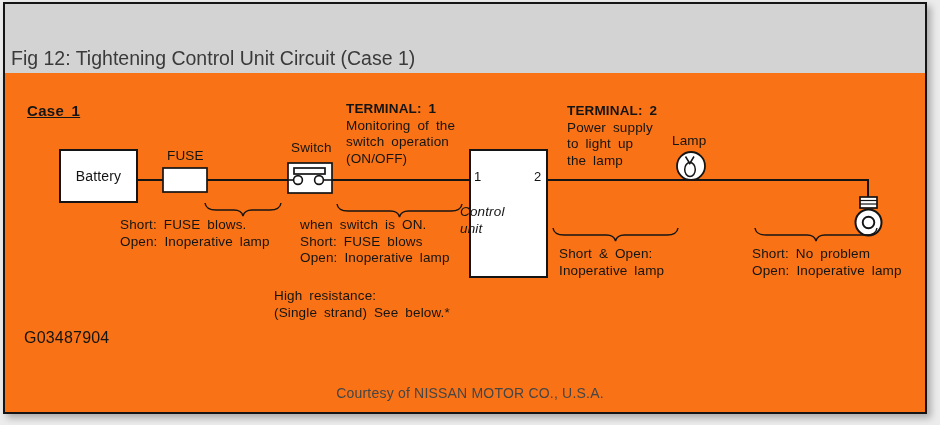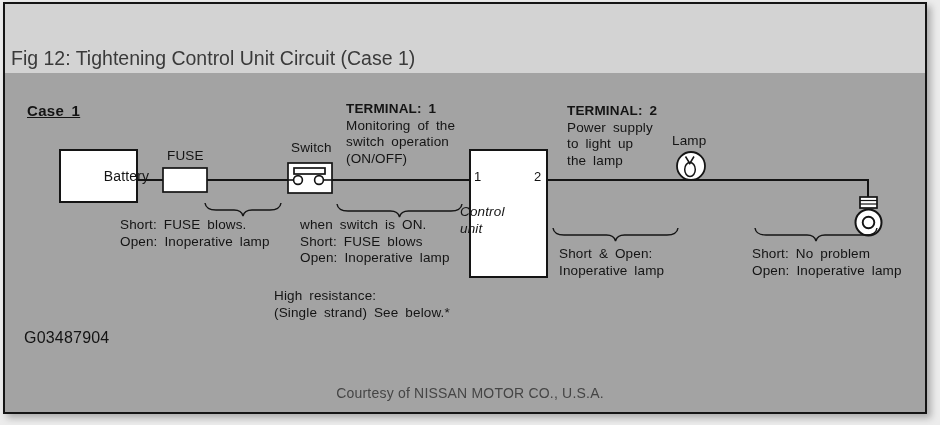--- a/index.html
+++ b/index.html
@@ -3,21 +3,21 @@
 <meta charset="utf-8">
 <style>
   html,body { margin:0; padding:0; }
   body { font-family:"Liberation Sans", sans-serif; }
   .page {
     position:relative; width:940px; height:425px;
     background: var(--page_bg, #ececec); overflow:hidden;
   }
   .frame {
     position:absolute; left:3px; top:2px; width:920px; height:408px;
-    background:#a3a3a3; border:2px solid var(--ink, #141414);
+    background:#f97316; border:2px solid var(--ink, #141414);
     box-shadow: 4px 4px 7px rgba(0,0,0,0.28);
   }
   .titlebar {
     position:absolute; left:0; top:0; right:0; height:69px;
     background: var(--titlebar_bg, #d3d3d3);
   }
   .title {
     position:absolute; left:6px; top:43px;
     font-size:19.5px; color: var(--title_ink, #3a3a3a); white-space:nowrap;
   }
@@ -87,21 +87,21 @@
 
       <path d="M205,203 Q206,210 216,210 L234,210 Q241.5,210 243,216 Q244.5,210 252,210 L270,210 Q280,210 281,203" stroke-width="1.4"></path>
       <path d="M337,204 Q338,211 348,211 L390.5,211 Q398,211 399.5,217 Q401,211 408.5,211 L451,211 Q461,211 462,204" stroke-width="1.4"></path>
       <path d="M553,228 Q554,235 564,235 L606.5,235 Q614,235 615.5,241 Q617,235 624.5,235 L667,235 Q677,235 678,228" stroke-width="1.4"></path>
       <path d="M755,228 Q756,235 766,235 L807,235 Q814.5,235 816,241 Q817.5,235 825,235 L866,235 Q876,235 877,228" stroke-width="1.4"></path>
     </g>
   </svg>
 
   <div class="dtext b case" style="left:27px; top:103px;text-decoration:underline;">Case 1</div>
 
-  <div class="dtext batt" style="left:60px; top:150px;padding-left:28px;">Battery</div>
+  <div class="dtext batt" style="left:60px; top:150px;">Battery</div>
 
   <div class="dtext" style="left:167px; top:148px;">FUSE</div>
 
   <div class="dtext" style="left:291px; top:140px;">Switch</div>
 
   <div class="dtext" style="left:346px; top:101px;">
     <div class="b">TERMINAL: 1</div>
     <div>Monitoring of the</div>
     <div>switch operation</div>
     <div>(ON/OFF)</div>

